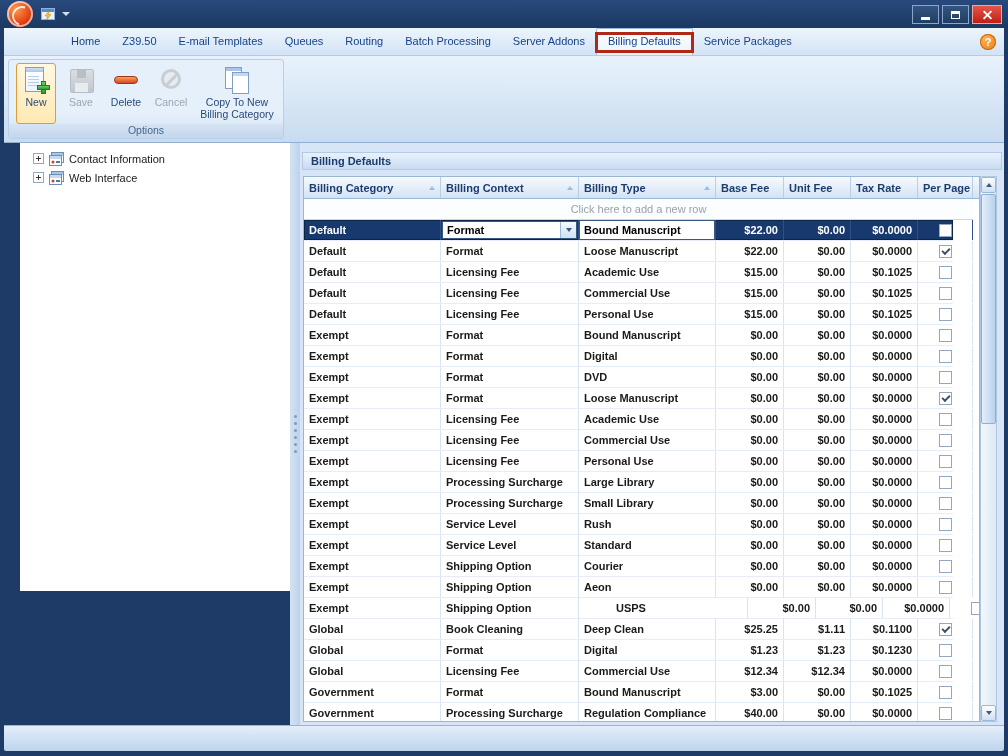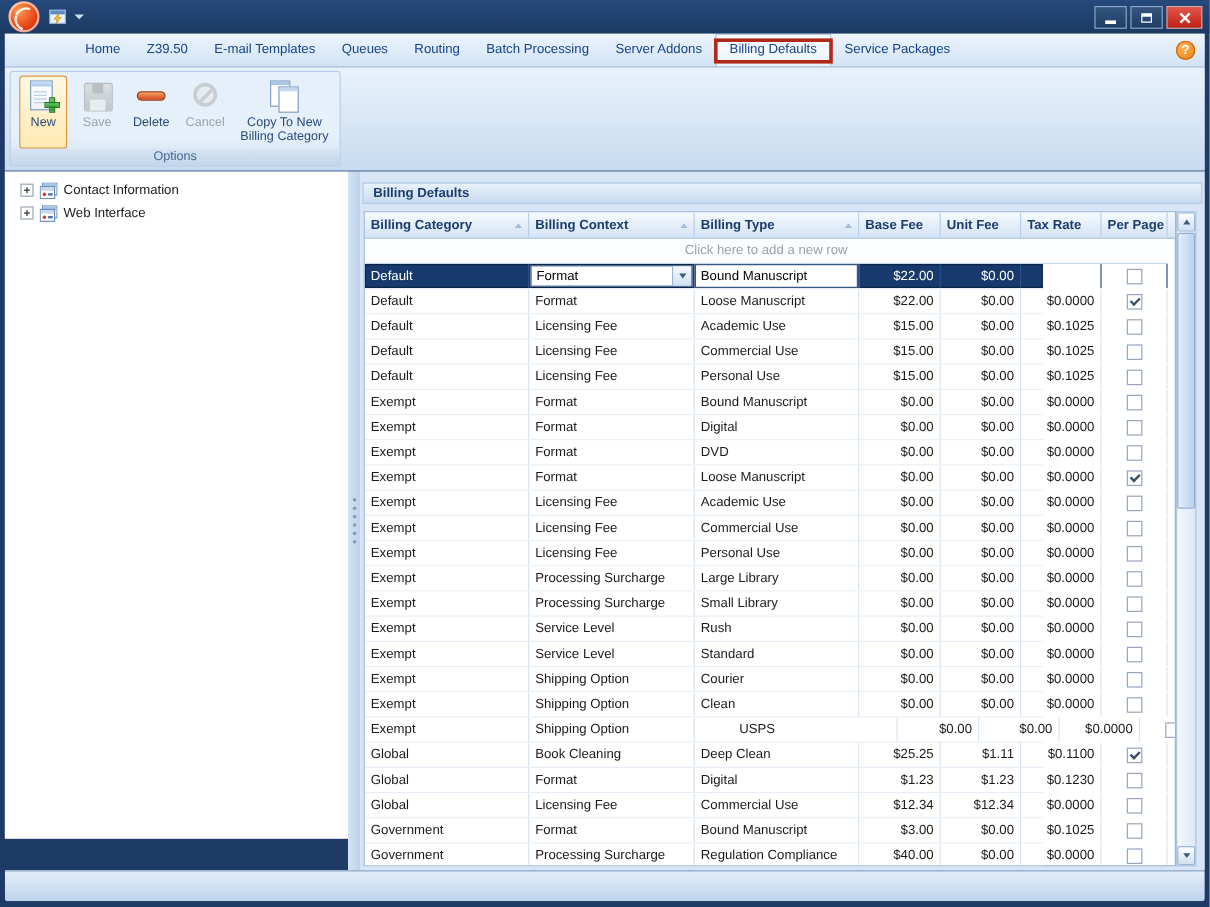--- a/index.html
+++ b/index.html
@@ -82,21 +82,21 @@
     box-sizing:border-box;background:#e8e8e8;overflow:hidden;}
   .icon-cancel .circ::after{content:'';position:absolute;left:-3px;top:6px;width:22px;height:3px;
     background:#ababab;transform:rotate(-45deg);}
   .icon-copy .f1{left:3px;top:1px;width:15px;height:20px;background:#fff;border:1px solid #7d9ec5;}
   .icon-copy .f1::before{content:'';position:absolute;left:0;top:0;right:0;height:3px;background:#a9c6e8;}
   .icon-copy .f2{left:10px;top:6px;width:15px;height:20px;background:#fff;border:1px solid #7d9ec5;}
   .icon-copy .f2::before{content:'';position:absolute;left:0;top:0;right:0;height:3px;background:#c3d8ef;}
   .dd{display:inline-block;width:0;height:0;border-left:3.5px solid transparent;border-right:3.5px solid transparent;
     border-top:4px solid #3f5f8c;margin-left:4px;}
   
-  .tree{position:absolute;left:4px;top:143px;width:286px;height:556px;background:#fff;padding-top:6px;box-sizing:border-box;}
+  .tree{position:absolute;left:20px;top:143px;width:286px;height:448px;background:#fff;padding-top:6px;box-sizing:border-box;}
   .titem{display:flex;align-items:center;height:19px;padding-left:13px;gap:5px;font-size:11px;color:#1a1a1a;}
   .expander{width:11px;height:11px;border:1px solid #97a6b8;background:#fff;position:relative;flex:none;box-sizing:border-box;}
   .expander::before{content:'';position:absolute;left:2px;top:4px;width:5px;height:1px;background:#333;}
   .expander::after{content:'';position:absolute;left:4px;top:2px;width:1px;height:5px;background:#333;}
   .ticon{width:15px;height:14px;flex:none;}
   
   .splitter{position:absolute;left:290px;top:143px;width:10px;height:582px;
     background:linear-gradient(90deg,#d3e2f3,#bdd3ea);}
   .splitter .dots{position:absolute;left:3.5px;top:272px;width:3px;height:3px;border-radius:50%;background:#7f9cbd;
     box-shadow:0 7px 0 #7f9cbd,0 14px 0 #7f9cbd,0 21px 0 #7f9cbd,0 28px 0 #7f9cbd,0 35px 0 #7f9cbd;}
@@ -107,21 +107,21 @@
     font-size:11px;font-weight:bold;color:#1c3c6e;line-height:16px;padding-left:8px;}
   .grid{position:absolute;left:3px;top:33px;width:677px;height:546px;background:#fff;
     border:1px solid #9ab6d6;box-sizing:border-box;overflow:hidden;}
   .ghead{display:flex;height:21px;background:linear-gradient(#f6fafe,#d3e3f4);border-bottom:1px solid #9ab6d6;}
   .hcell{box-sizing:border-box;border-right:1px solid #b9cfe7;display:flex;align-items:center;
     padding:0 5px;font-size:11px;font-weight:bold;color:#1c3c6e;white-space:nowrap;overflow:hidden;flex:none;}
   .arrow{margin-left:auto;width:0;height:0;border-left:3.5px solid transparent;border-right:3.5px solid transparent;
     border-bottom:4px solid #9fbcdd;flex:none;}
   .addrow{width:669px;height:21px;line-height:21px;text-align:center;color:#9aa1ab;font-size:11px;
     border-bottom:1px solid #c9d9ec;background:#fbfdff;box-sizing:border-box;}
-  .grow{display:flex;height:20px;width:565px;border-bottom:1px solid #e7edf6;background:#fff;}
+  .grow{display:flex;height:20px;width:649px;border-bottom:1px solid #e7edf6;background:#fff;font-weight:bold;}
   .cell{box-sizing:border-box;border-right:1px solid #d9e4f1;font-size:11px;color:#1a1a1a;
     display:flex;align-items:center;padding:0 5px;overflow:hidden;white-space:nowrap;flex:none;}
   .cell.money{justify-content:flex-end;}
   .cell.chk{justify-content:center;}
   .cb{width:13px;height:13px;background:#fff;border:1px solid #94a7bf;box-sizing:border-box;position:relative;flex:none;}
   .cb.on::after{content:'';position:absolute;left:2px;top:2px;width:6px;height:3px;
     border-left:2px solid #3c4f66;border-bottom:2px solid #3c4f66;transform:rotate(-45deg);}
   .grow.sel{background:#17396d;box-shadow:inset 0 0 0 1px #0b2549;}
   .grow.sel .cell{color:#fff;border-right-color:#2c4f85;}
   .grow.sel .cell.ctx{padding:1px;}
@@ -482,21 +482,21 @@
           <div class="cell money" style="width: 68px;">$0.00</div>
           <div class="cell money" style="width: 67px;">$0.00</div>
           <div class="cell money" style="width: 67px;">$0.0000</div>
           <div class="cell chk" style="width: 55px;">
             <span class="cb"></span>
           </div>
         </div>
         <div class="grow">
           <div class="cell cat" style="width: 137px;">Exempt</div>
           <div class="cell ctx" style="width: 138px;">Shipping Option</div>
-          <div class="cell typ" style="width: 137px;">Clean</div>
+          <div class="cell typ" style="width: 137px;">Aeon</div>
           <div class="cell money" style="width: 68px;">$0.00</div>
           <div class="cell money" style="width: 67px;">$0.00</div>
           <div class="cell money" style="width: 67px;">$0.0000</div>
           <div class="cell chk" style="width: 55px;">
             <span class="cb"></span>
           </div>
         </div>
         <div class="grow">
           <div class="cell cat" style="width: 137px;">Exempt</div>
           <div class="cell ctx" style="width: 138px;">Shipping Option</div>

